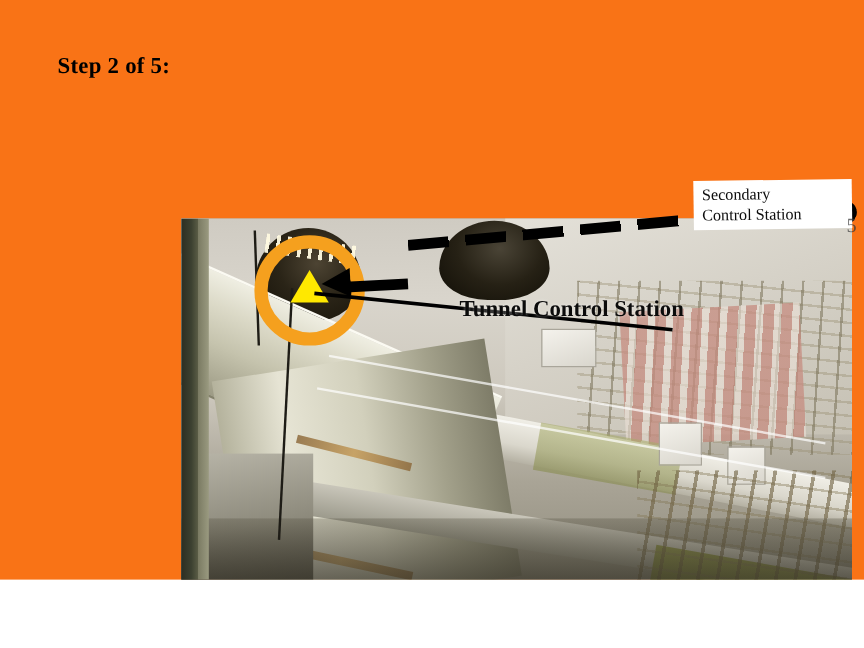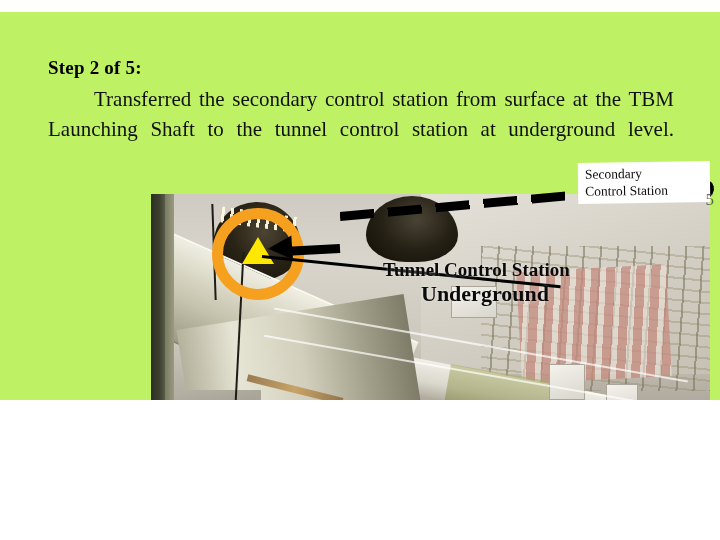--- a/index.html
+++ b/index.html
@@ -10,24 +10,24 @@
   body {
     width: 720px;
     height: 540px;
     position: relative;
     overflow: hidden;
     font-family: "Liberation Serif", "DejaVu Serif", serif;
   }
 
   #slide {
     position: absolute;
-    left: 0; top: 12px;
+    left: 0; top: 0;
     width: 720px;
-    height: 388px;
-    background: #bef264;
+    height: 483px;
+    background: #f97316;
     overflow: hidden;
   }
 
   
   #text-block {
     position: absolute;
     left: 48px;
     top: 44px;
     width: 628px;
   }
@@ -348,21 +348,20 @@
     opacity: .75;
   }
 </style>
 </head>
 <body>
 
 <div id="slide">
 
   <div id="text-block">
     <div id="step-heading">Step 2 of 5:</div>
-    <div id="body-paragraph">Transferred the secondary control station from surface at the TBM Launching Shaft to the tunnel control station at underground level.</div>
   </div>
 
   <div id="photo">
 
     <div class="ph" id="ph-base"></div>
     <div class="ph" id="ph-wall"></div>
     <div class="ph" id="ph-scaffold"></div>
     <div class="ph" id="ph-rust"></div>
     <div class="ph" id="ph-tunnel-right"></div>
     <div class="ph" id="ph-tunnel-left"></div>
@@ -402,21 +401,20 @@
   <div id="thin-leader"></div>
 
   <div id="arrow-shaft"></div>
   <div id="arrow-head"></div>
 
   <div id="dashed-line"></div>
   <div id="dashed-end-cap"></div>
 
   <div id="tunnel-label">
     <div id="tunnel-label-l1">Tunnel Control Station</div>
-    <div id="tunnel-label-l3">Underground</div>
   </div>
 
   <div id="secondary-callout">
     <div>Secondary</div>
     <div>Control Station</div>
   </div>
 
   <div id="slide-number">5</div>
 
   <div id="deco">

